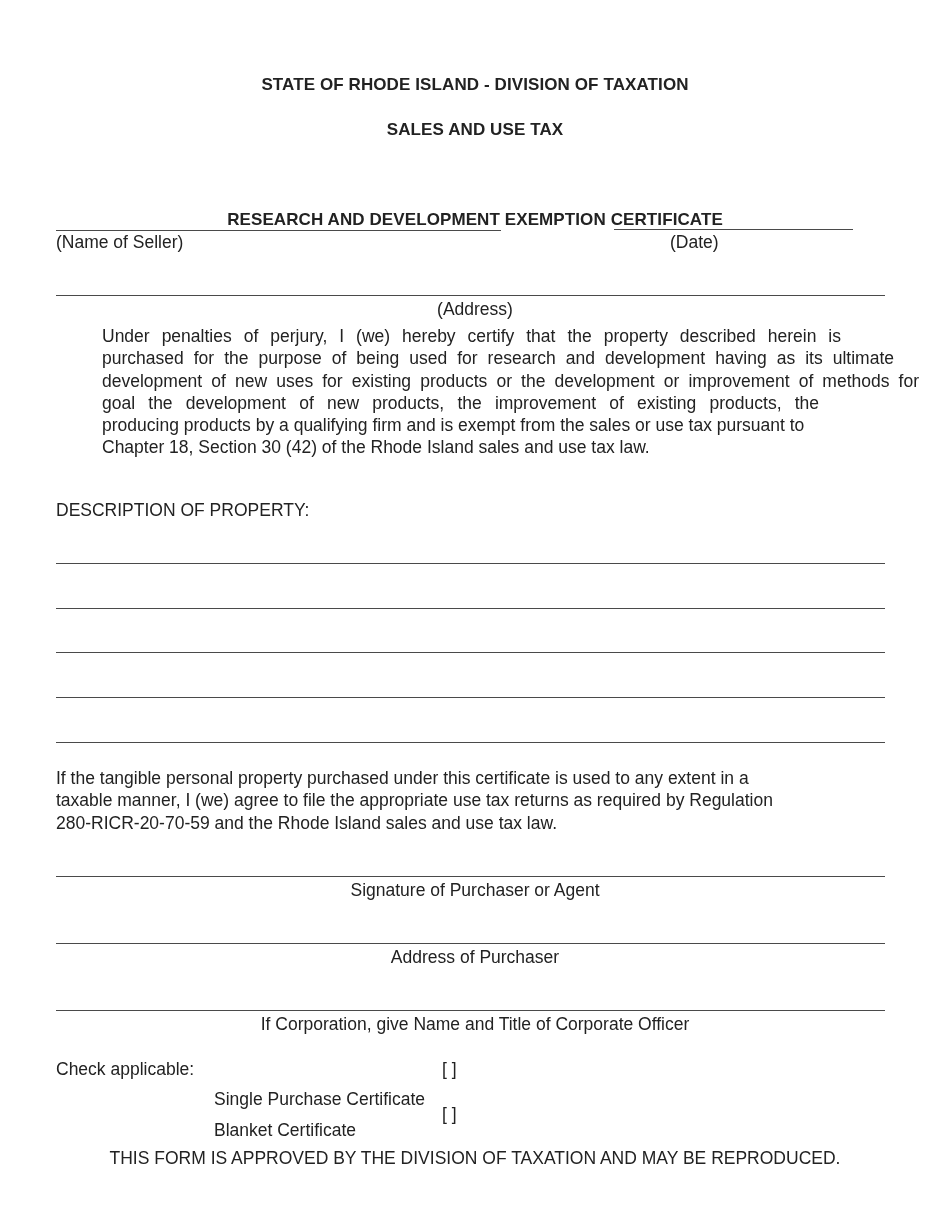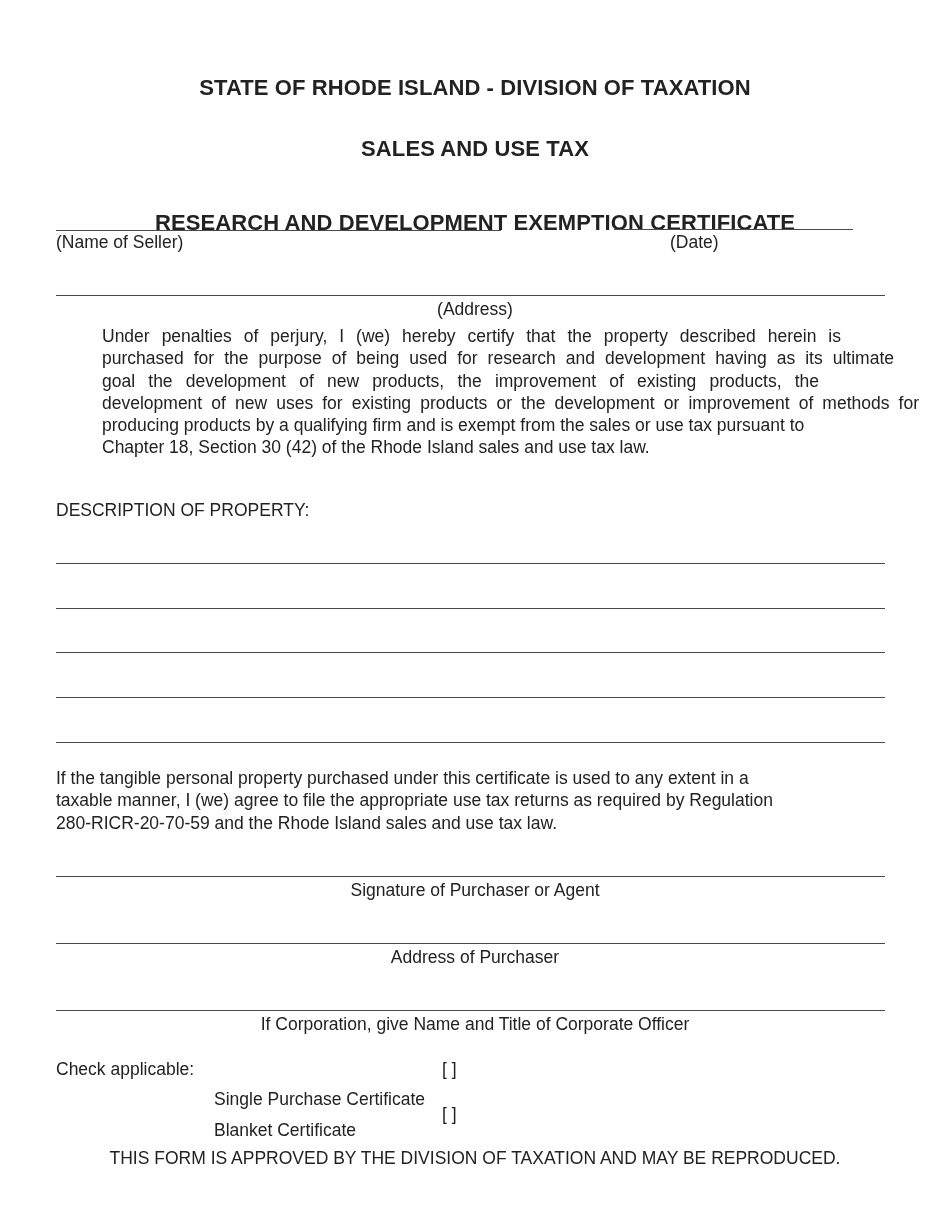--- a/index.html
+++ b/index.html
@@ -3,49 +3,49 @@
 <meta charset="utf-8">
 <style>
   html, body { margin: 0; padding: 0; background: #ffffff; }
   body {
     width: 950px; height: 1230px; position: relative; overflow: hidden;
     font-family: "Liberation Sans", sans-serif; color: #222222;
   }
   .abs { position: absolute; }
   .title {
     left: 0; width: 950px; text-align: center;
-    font-weight: bold; font-size: 22px; letter-spacing: 0.1px;
+    font-weight: bold; font-size: 17px; letter-spacing: 0.1px;
   }
   .txt { font-size: 17.5px; line-height: 22.3px; white-space: nowrap; }
   .line { height: 0; border-top: 1.6px solid #4a4a4a; }
   .center { text-align: center; }
   .para { left: 56px; width: 830px; font-size: 17.5px; line-height: 22.3px; }
   .para div { white-space: nowrap; }
   .just { text-align: justify; text-align-last: justify; white-space: normal !important; }
 </style>
 </head>
 <body>
 
 <div class="abs title" style="top:75px;">STATE OF RHODE ISLAND - DIVISION OF TAXATION</div>
-<div class="abs title" style="top:136px;text-align:center;">SALES AND USE TAX</div>
+<div class="abs title" style="top:120px;text-align:center;">SALES AND USE TAX</div>
 <div class="abs title" style="top:164px;margin-top:46px;">RESEARCH AND DEVELOPMENT EXEMPTION CERTIFICATE</div>
 
 <div class="abs line" style="left:56px; top:230px; width:445px;"></div>
 <div class="abs txt" style="left:56px; top:231px;">(Name of Seller)</div>
 <div class="abs line" style="left:614px; top:229px; width:239px;"></div>
 <div class="abs txt" style="left:670px; top:231px;">(Date)</div>
 
 <div class="abs line" style="left:56px; top:295px; width:829px;"></div>
 <div class="abs txt center" style="left:0; width:950px; top:298px;">(Address)</div>
 
 <div class="abs para" style="top:325px;margin-left:46px;">
   <div class="just" style="width:739px;">Under penalties of perjury, I (we) hereby certify that the property described herein is</div>
   <div class="just" style="width:792px;">purchased for the purpose of being used for research and development having as its ultimate</div>
+  <div class="just" style="width:817px;">development of new uses for existing products or the development or improvement of methods for</div>
   <div class="just" style="width:717px;">goal the development of new products, the improvement of existing products, the</div>
-  <div class="just" style="width:817px;">development of new uses for existing products or the development or improvement of methods for</div>
   <div>producing products by a qualifying firm and is exempt from the sales or use tax pursuant to</div>
   <div>Chapter 18, Section 30 (42) of the Rhode Island sales and use tax law.</div>
 </div>
 
 <div class="abs txt" style="left:56px; top:499px;">DESCRIPTION OF PROPERTY:</div>
 <div class="abs line" style="left:56px; top:563px; width:829px;"></div>
 <div class="abs line" style="left:56px; top:608px; width:829px;"></div>
 <div class="abs line" style="left:56px; top:652px; width:829px;"></div>
 <div class="abs line" style="left:56px; top:697px; width:829px;"></div>
 <div class="abs line" style="left:56px; top:742px; width:829px;"></div>

